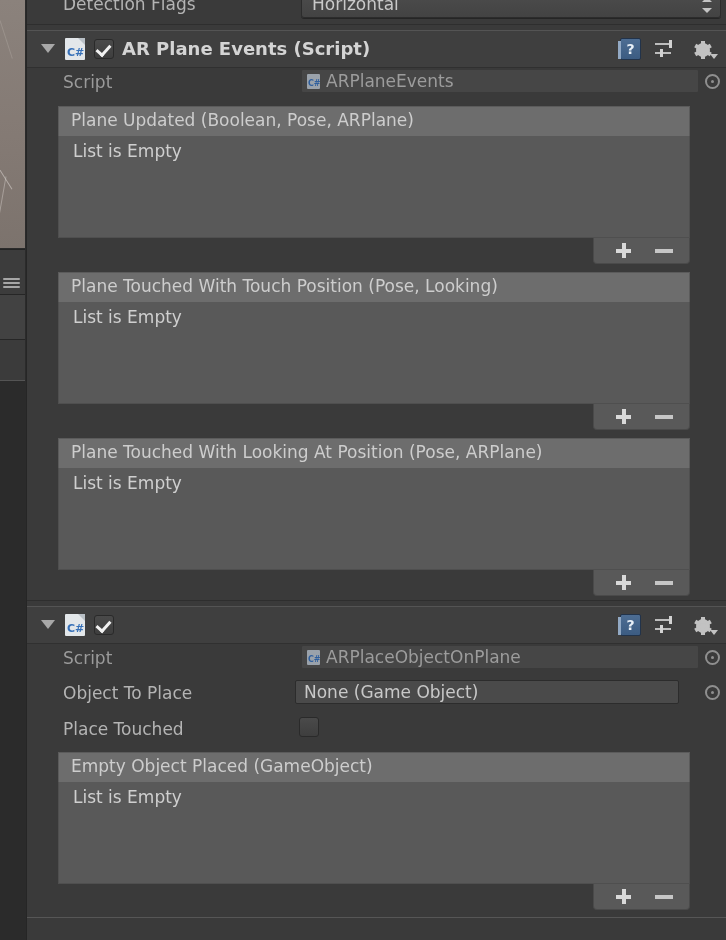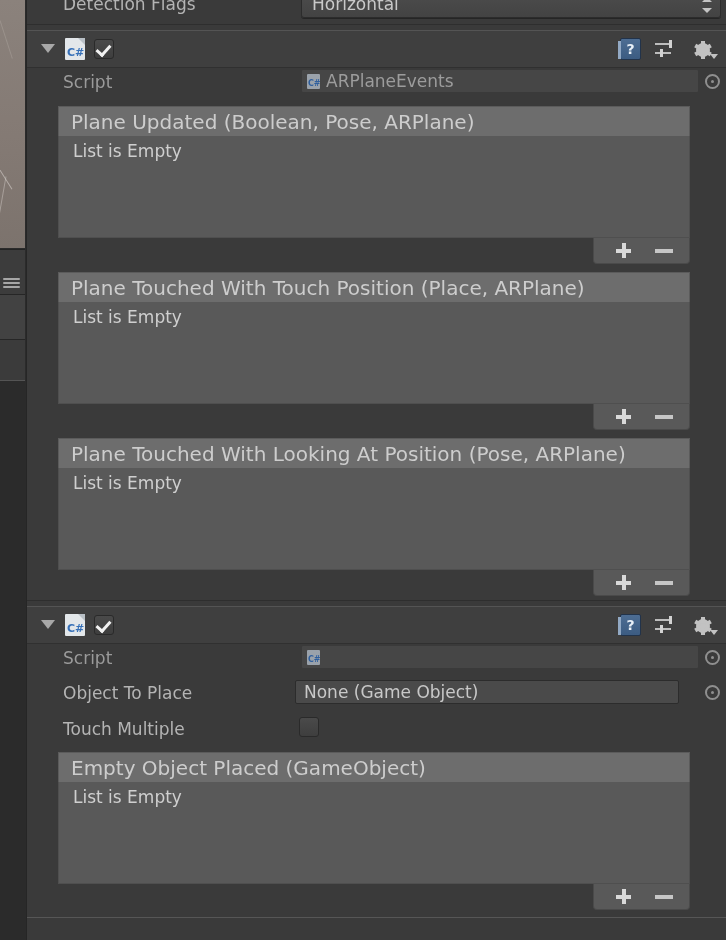--- a/index.html
+++ b/index.html
@@ -267,21 +267,21 @@
   .rlist .lhead {
     position: absolute; left: 0; top: 0; right: 0;
     height: 30px;
     background: #6d6d6d;
     border: 1px solid #5b5b5b;
     border-bottom: none;
     box-sizing: border-box;
   }
   .rlist .lhead .t {
     position: absolute; left: 12px; top: 3px;
-    font-size: 20px; color: #cdcdcd; white-space: nowrap;
+    font-size: 17px; color: #cdcdcd; white-space: nowrap;
   }
   .rlist .lbody {
     position: absolute; left: 0; top: 30px; right: 0;
     background: #595959;
     border: 1px solid #4f4f4f;
     border-top: none;
     box-sizing: border-box;
   }
   .rlist .lbody .empty {
     position: absolute; left: 14px; top: 5px;
@@ -344,20 +344,21 @@
     <div class="hdivider" style="top:24px;"></div>
 
     <div class="component" style="top:30px;">
 
       <div class="comp-header">
         <div class="foldout"></div>
         <div class="cs-icon">
             <span>C#</span>
           </div>
         <div class="cbox on"></div>
+        <div class="comp-title">AR Plane Events (Script)</div>
         <div class="hdr-icons">
           <div class="ic-help"></div>
           <div class="ic-preset">
             <i class="r1"></i>
               <b class="k1"></b>
               <i class="r2"></i>
               <b class="k2"></b>
           </div>
           <div class="ic-gear">
             <i></i>
@@ -386,21 +387,21 @@
           <div class="empty">List is Empty</div>
         </div>
         <div class="lfoot" style="top:132px;">
           <div class="plus"></div>
           <div class="minus"></div>
         </div>
       </div>
 
       <div class="rlist" style="left:31px; top:242px; width:632px;">
         <div class="lhead">
-          <div class="t">Plane Touched With Touch Position (Place, ARPlane)</div>
+          <div class="t">Plane Touched With Touch Position (Pose, Looking)</div>
         </div>
         <div class="lbody" style="height:102px;">
           <div class="empty">List is Empty</div>
         </div>
         <div class="lfoot" style="top:132px;">
           <div class="plus"></div>
           <div class="minus"></div>
         </div>
       </div>
 
@@ -444,30 +445,31 @@
               <div class="tri"></div>
           </div>
         </div>
       </div>
 
       <div class="prop-label dim" style="left:36px; top:42px;">Script</div>
       <div class="objfield disabled" style="left:274px; top:39px; width:398px;">
         <div class="mini-cs">
             <span>C#</span>
           </div>
+        <div class="txt" style="left:24px; color:#9c9c9c;">ARPlaceObjectOnPlane</div>
       </div>
       <div class="picker" style="left:678px; top:44px;"></div>
 
       <div class="prop-label" style="left:36px; top:77px;">Object To Place</div>
       <div class="objfield" style="left:268px; top:74px; width:384px;">
         <div class="txt" style="left:8px; color:#c8c8c8;">None (Game Object)</div>
       </div>
       <div class="picker" style="left:678px; top:79px;"></div>
 
-      <div class="prop-label" style="left:36px; top:113px;">Touch Multiple</div>
+      <div class="prop-label" style="left:36px; top:113px;">Place Touched</div>
       <div class="cbox" style="left:272px; top:111px;"></div>
 
       <div class="rlist" style="left:31px; top:146px; width:632px;">
         <div class="lhead">
           <div class="t">Empty Object Placed (GameObject)</div>
         </div>
         <div class="lbody" style="height:102px;">
           <div class="empty">List is Empty</div>
         </div>
         <div class="lfoot" style="top:132px;">

